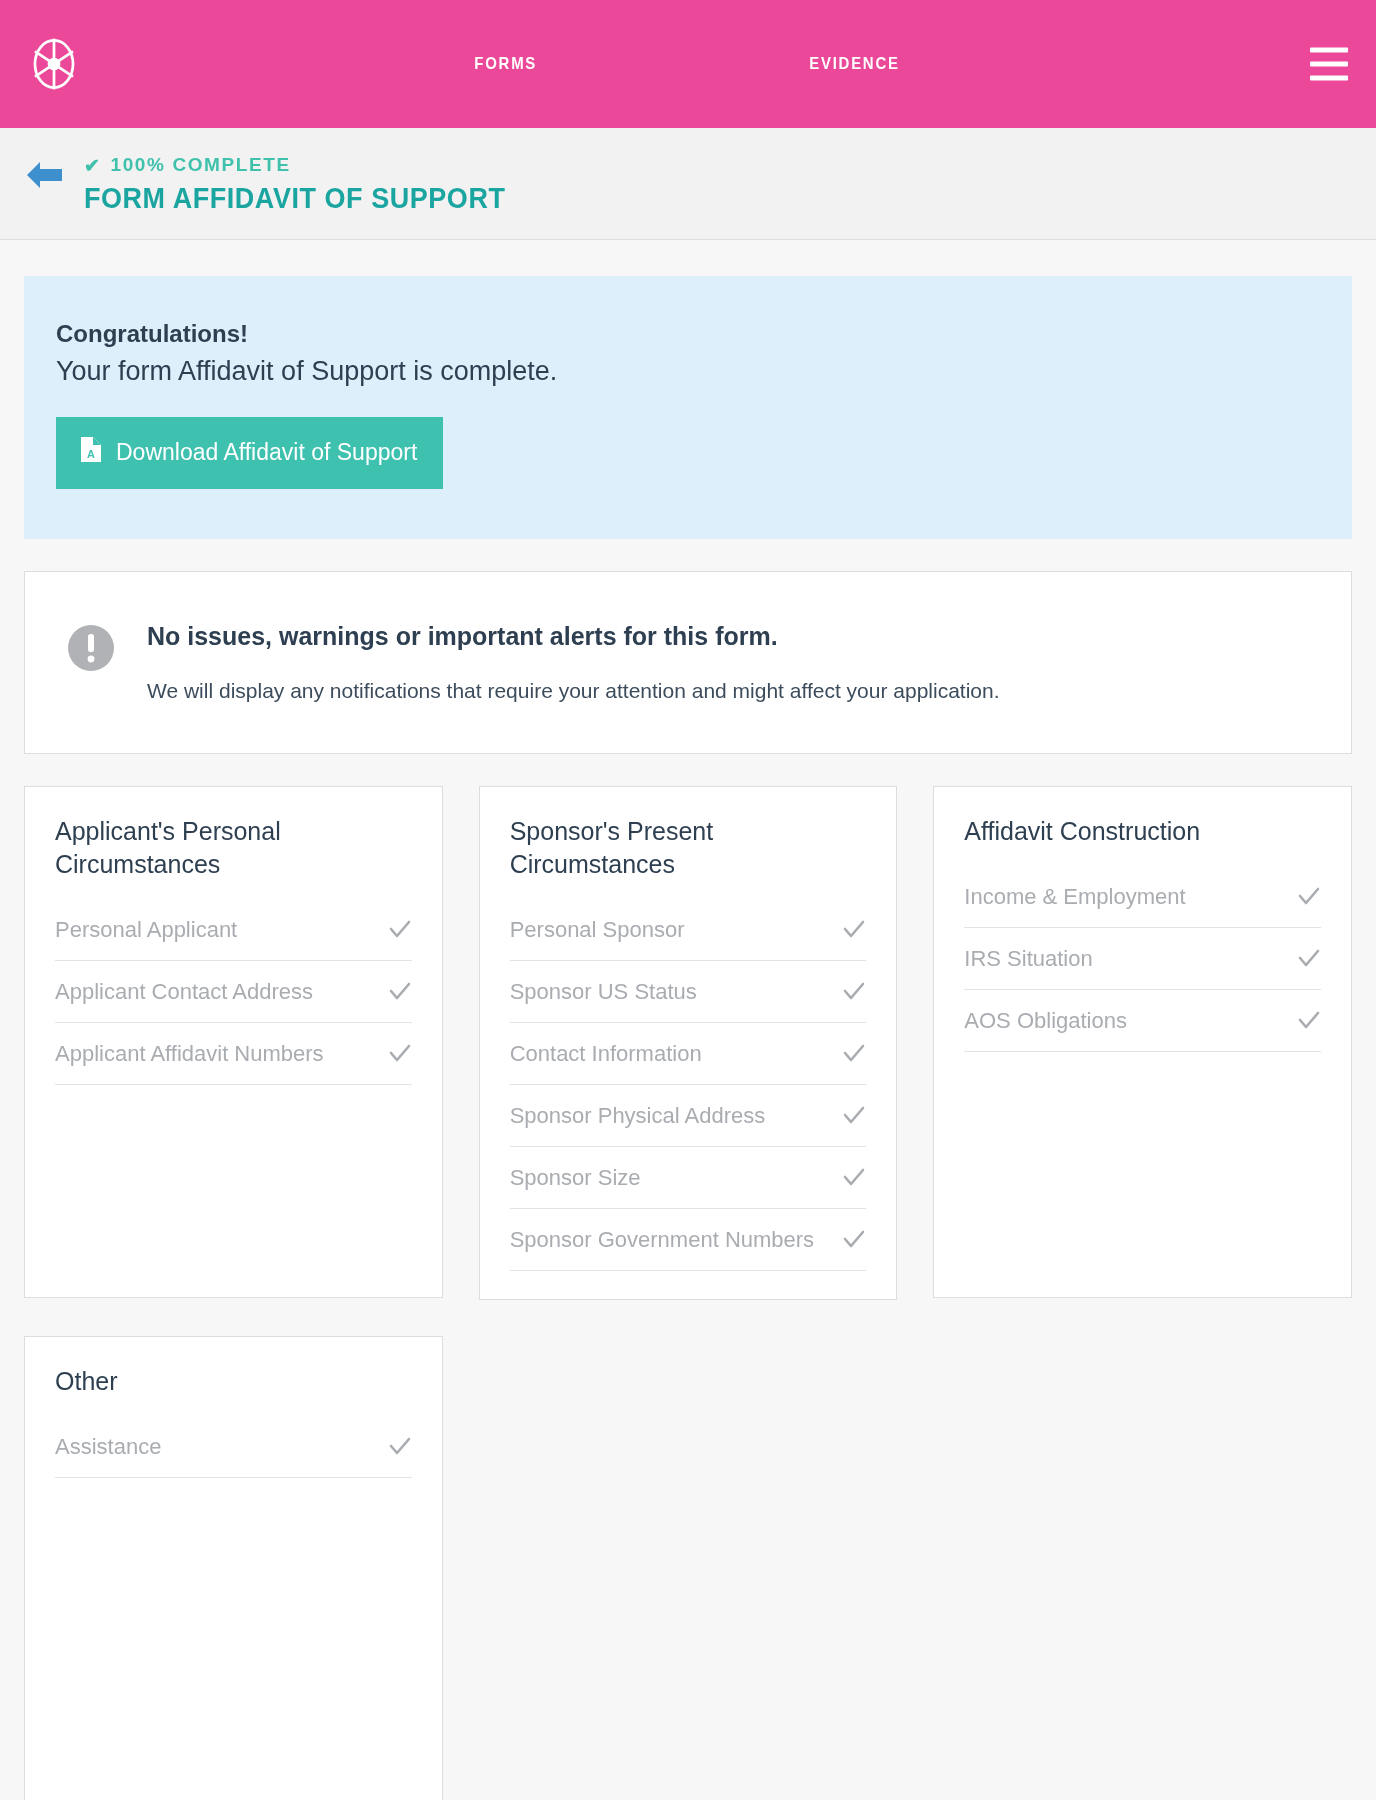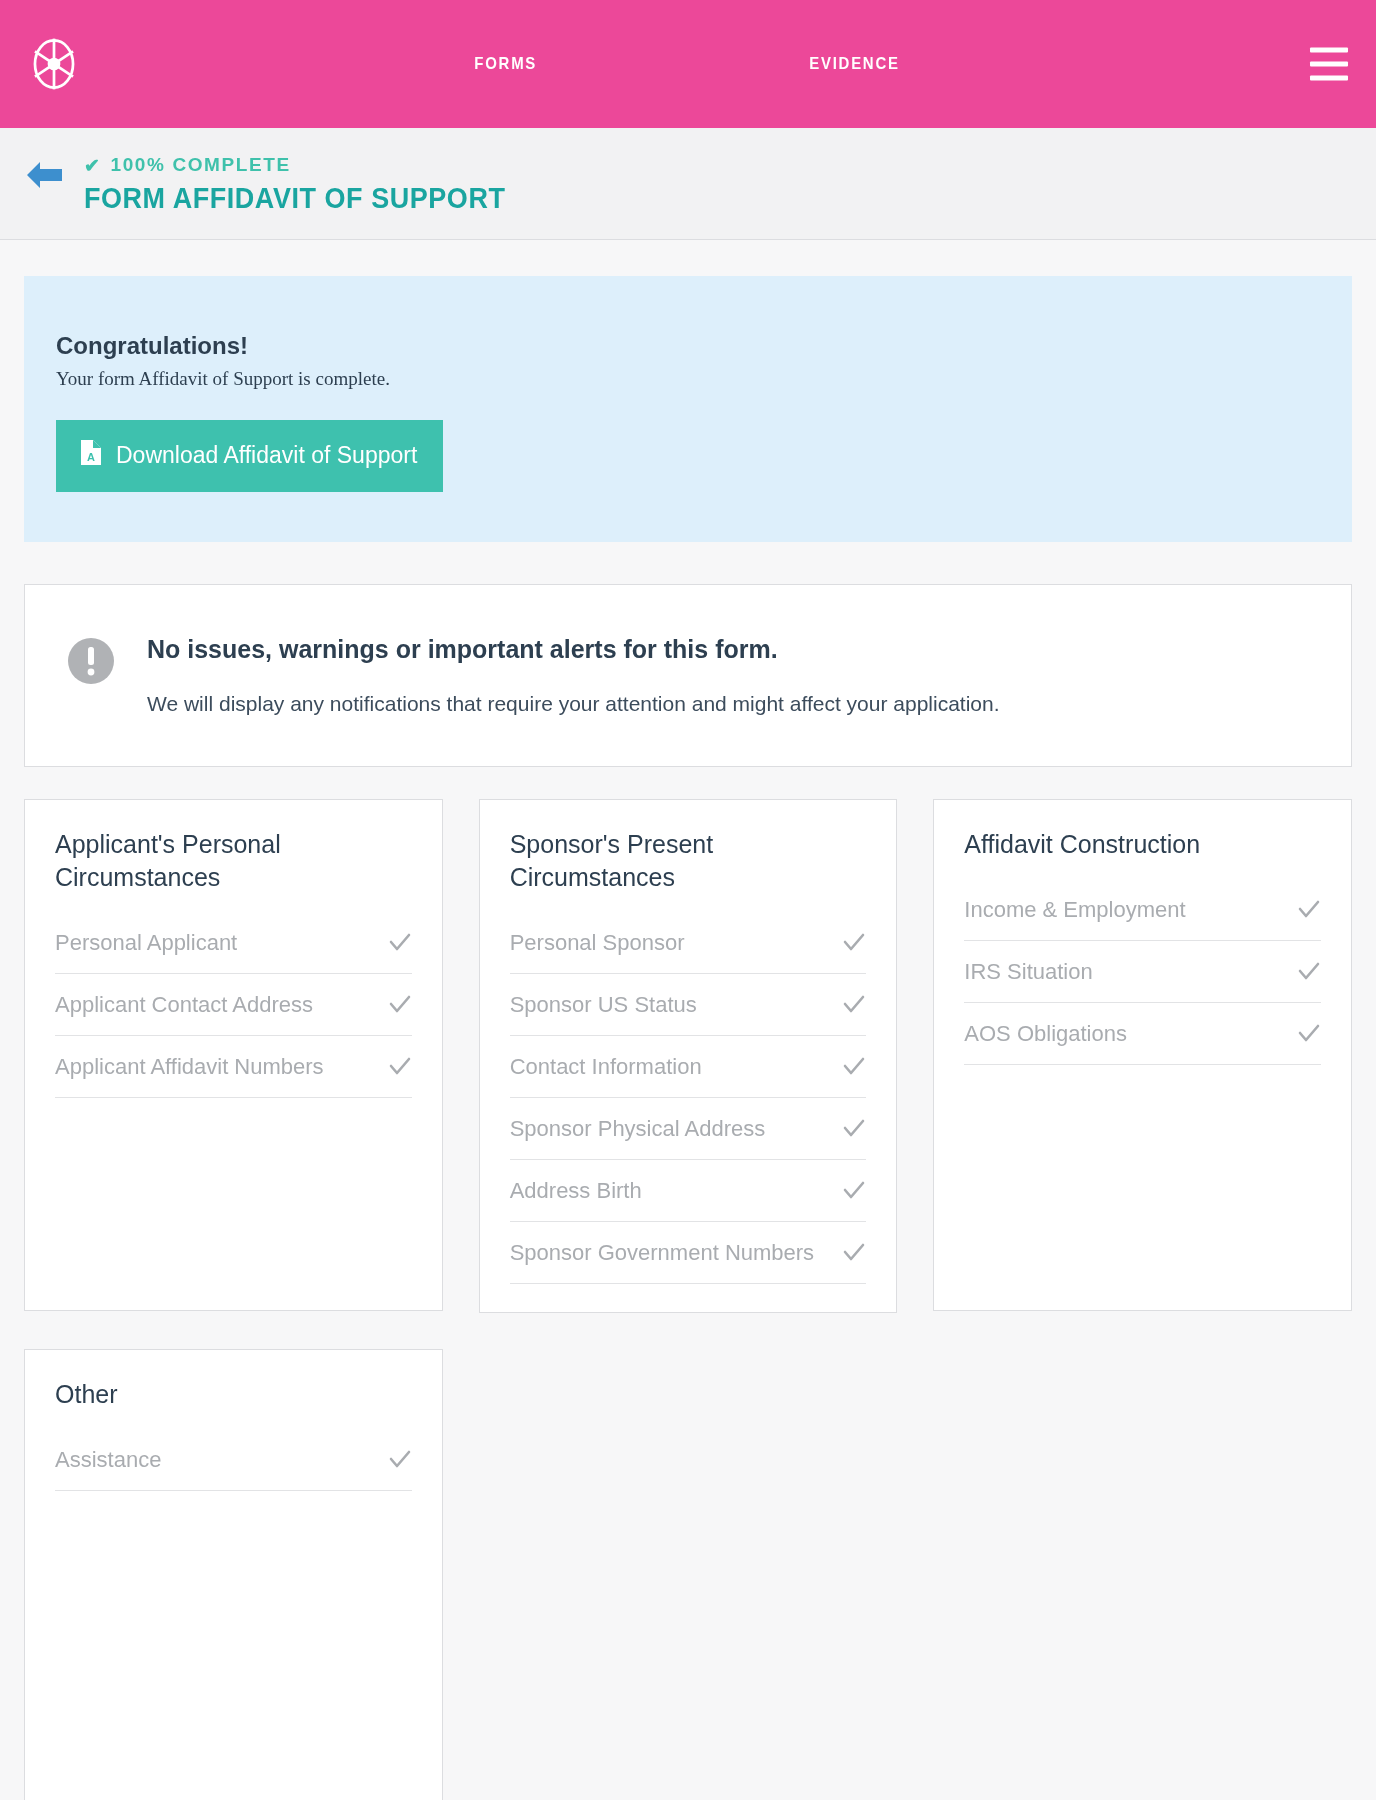--- a/index.html
+++ b/index.html
@@ -105,35 +105,34 @@
     transform-origin: left center;
   }
 
   
   .page {
     padding: 36px 24px 0 24px;
   }
 
   .congrats {
     background: #ddeffb;
-    padding: 56px 32px 50px 32px;
-    margin-bottom: 42px;
+    padding: 44px 32px 50px 32px;
+    margin-bottom: 32px;
   }
   .congrats-title {
     color: #2d3f50;
     font-size: 24px;
     font-weight: 700;
     margin-bottom: 8px;
     font-family: "Liberation Sans Narrow", "Liberation Sans", sans-serif;
   }
   .congrats-sub {
     color: #2d3f50;
-    font-size: 19px;
+    font-size: 27px;
     margin-bottom: 30px;
-    font-family: Liberation Serif, serif;
   }
   .download-btn {
     display: inline-flex;
     align-items: center;
     gap: 14px;
     background: #3ec1ae;
     color: #ffffff;
     border: none;
     padding: 19px 26px 20px 24px;
     font-size: 23px;
@@ -348,21 +347,21 @@
   <li class="card-item">
     <span class="card-item-label">Sponsor Physical Address</span>
     <span class="card-check">
       <svg class="check-svg" width="24" height="24" viewBox="0 0 24 24">
         <path d="M3 11 L9 18 L21 4" stroke="#a9acb0" stroke-width="2.6" fill="none" stroke-linecap="round" stroke-linejoin="round"></path>
       </svg>
     </span>
   </li>
 
   <li class="card-item">
-    <span class="card-item-label">Address Birth</span>
+    <span class="card-item-label">Sponsor Size</span>
     <span class="card-check">
       <svg class="check-svg" width="24" height="24" viewBox="0 0 24 24">
         <path d="M3 11 L9 18 L21 4" stroke="#a9acb0" stroke-width="2.6" fill="none" stroke-linecap="round" stroke-linejoin="round"></path>
       </svg>
     </span>
   </li>
 
   <li class="card-item">
     <span class="card-item-label">Sponsor Government Numbers</span>
     <span class="card-check">

